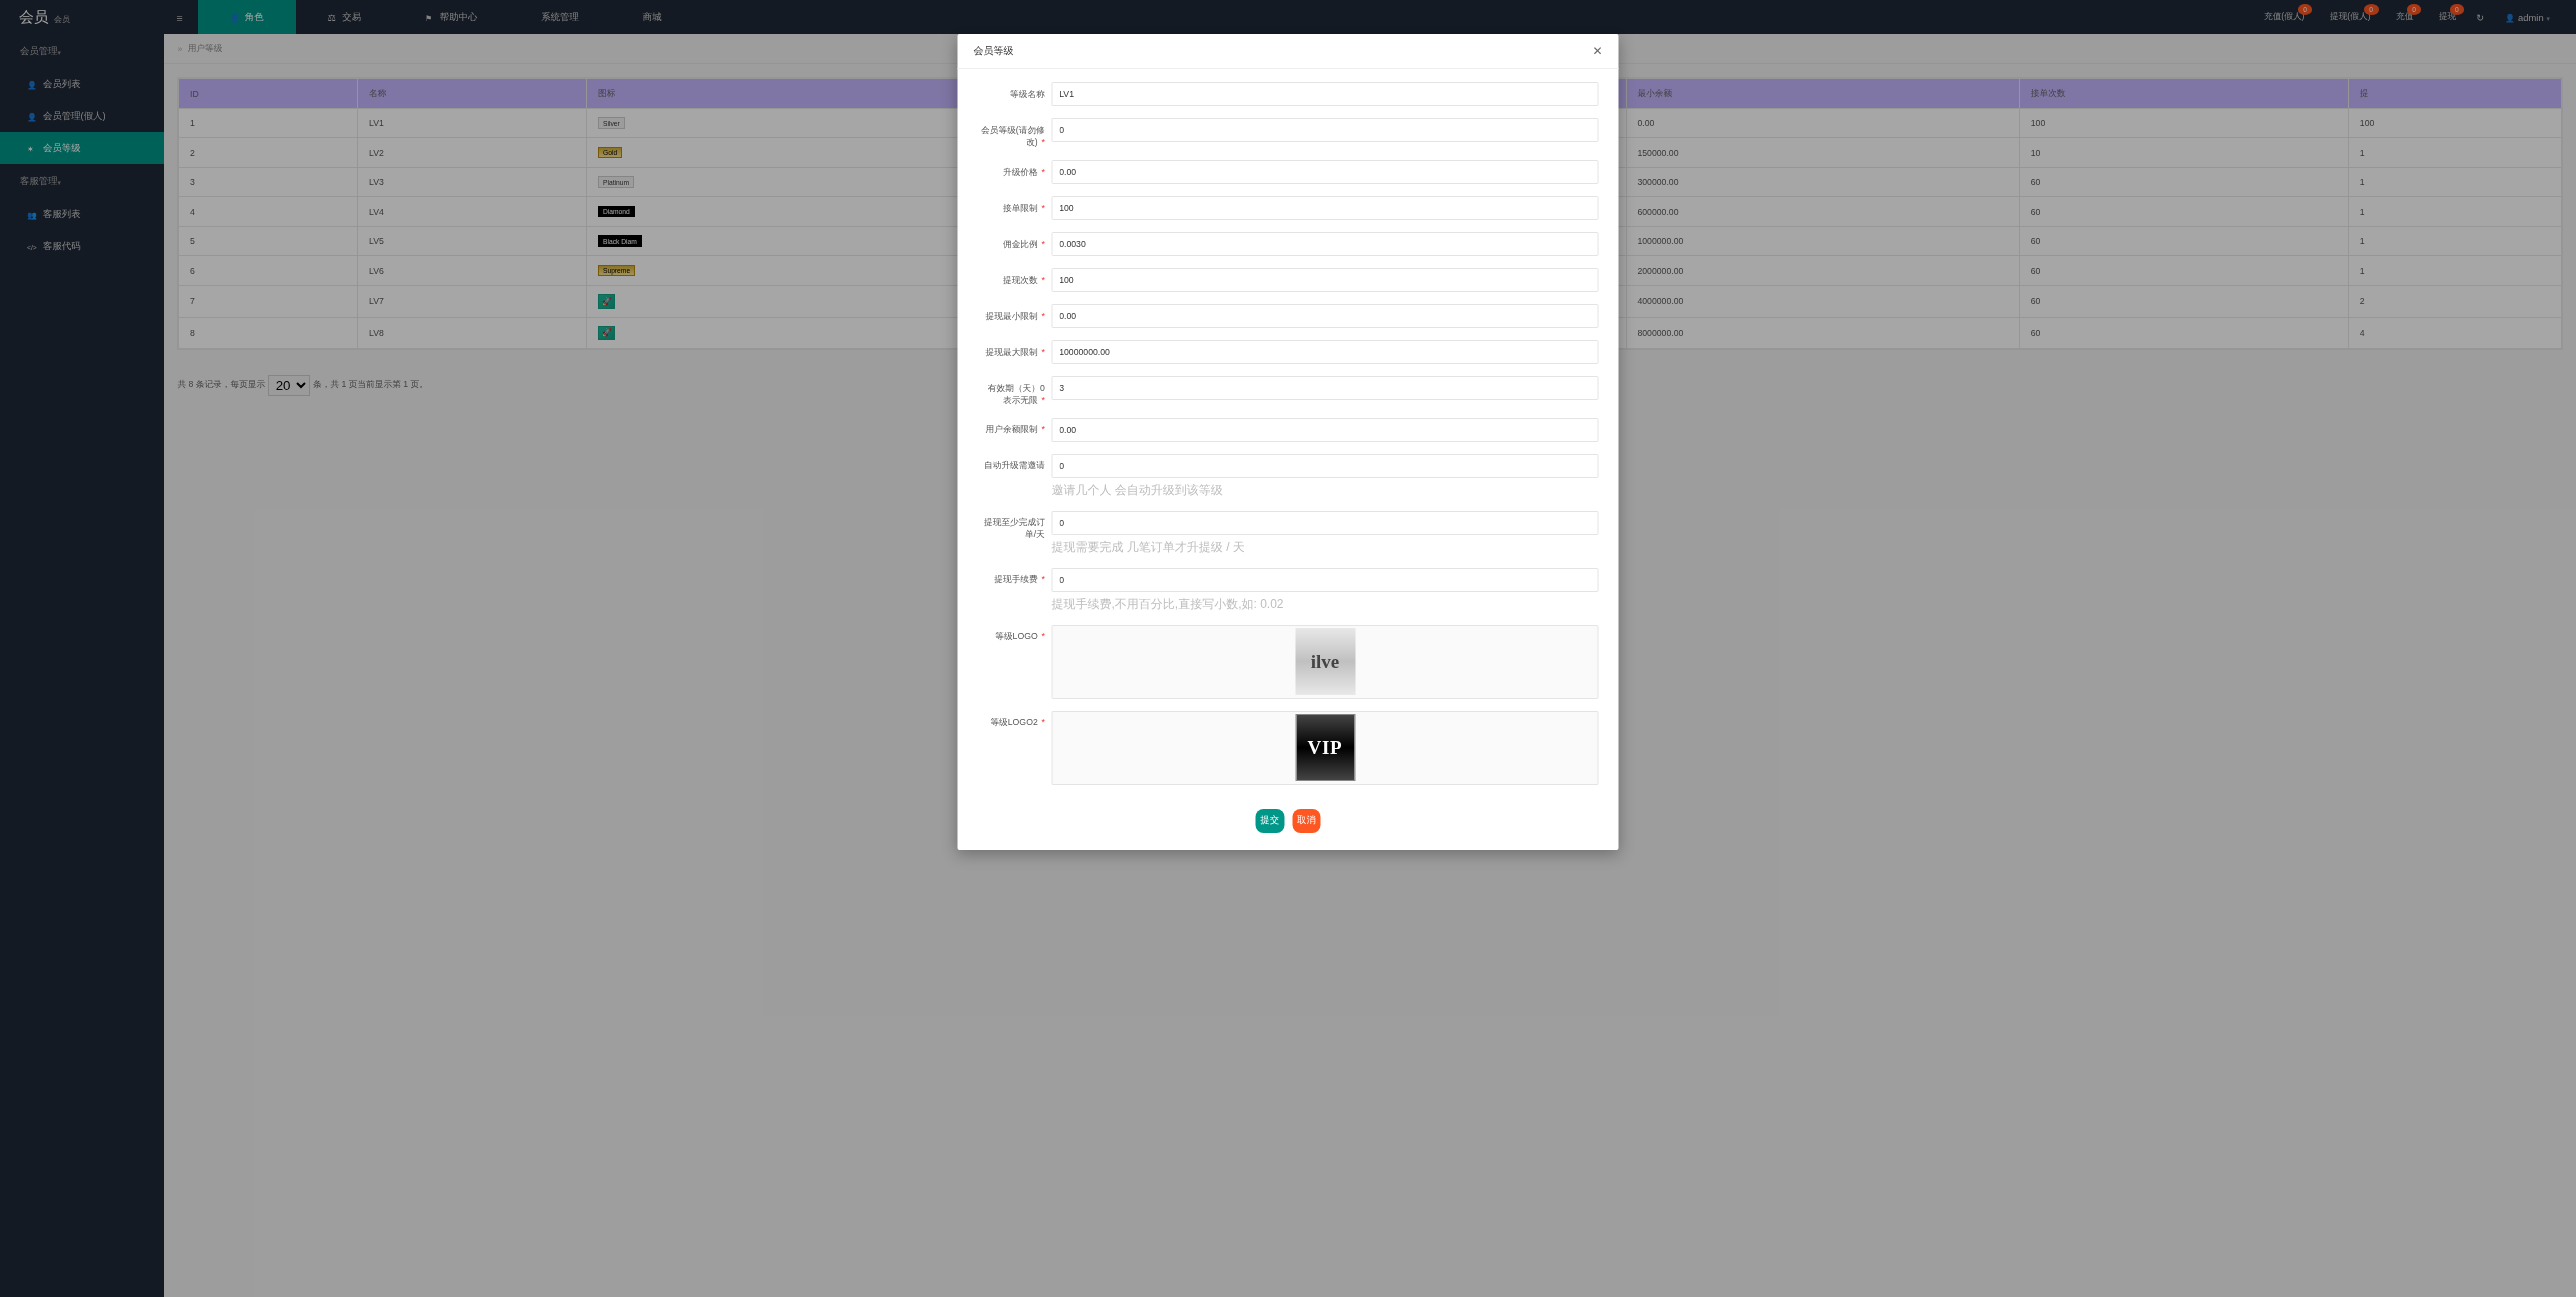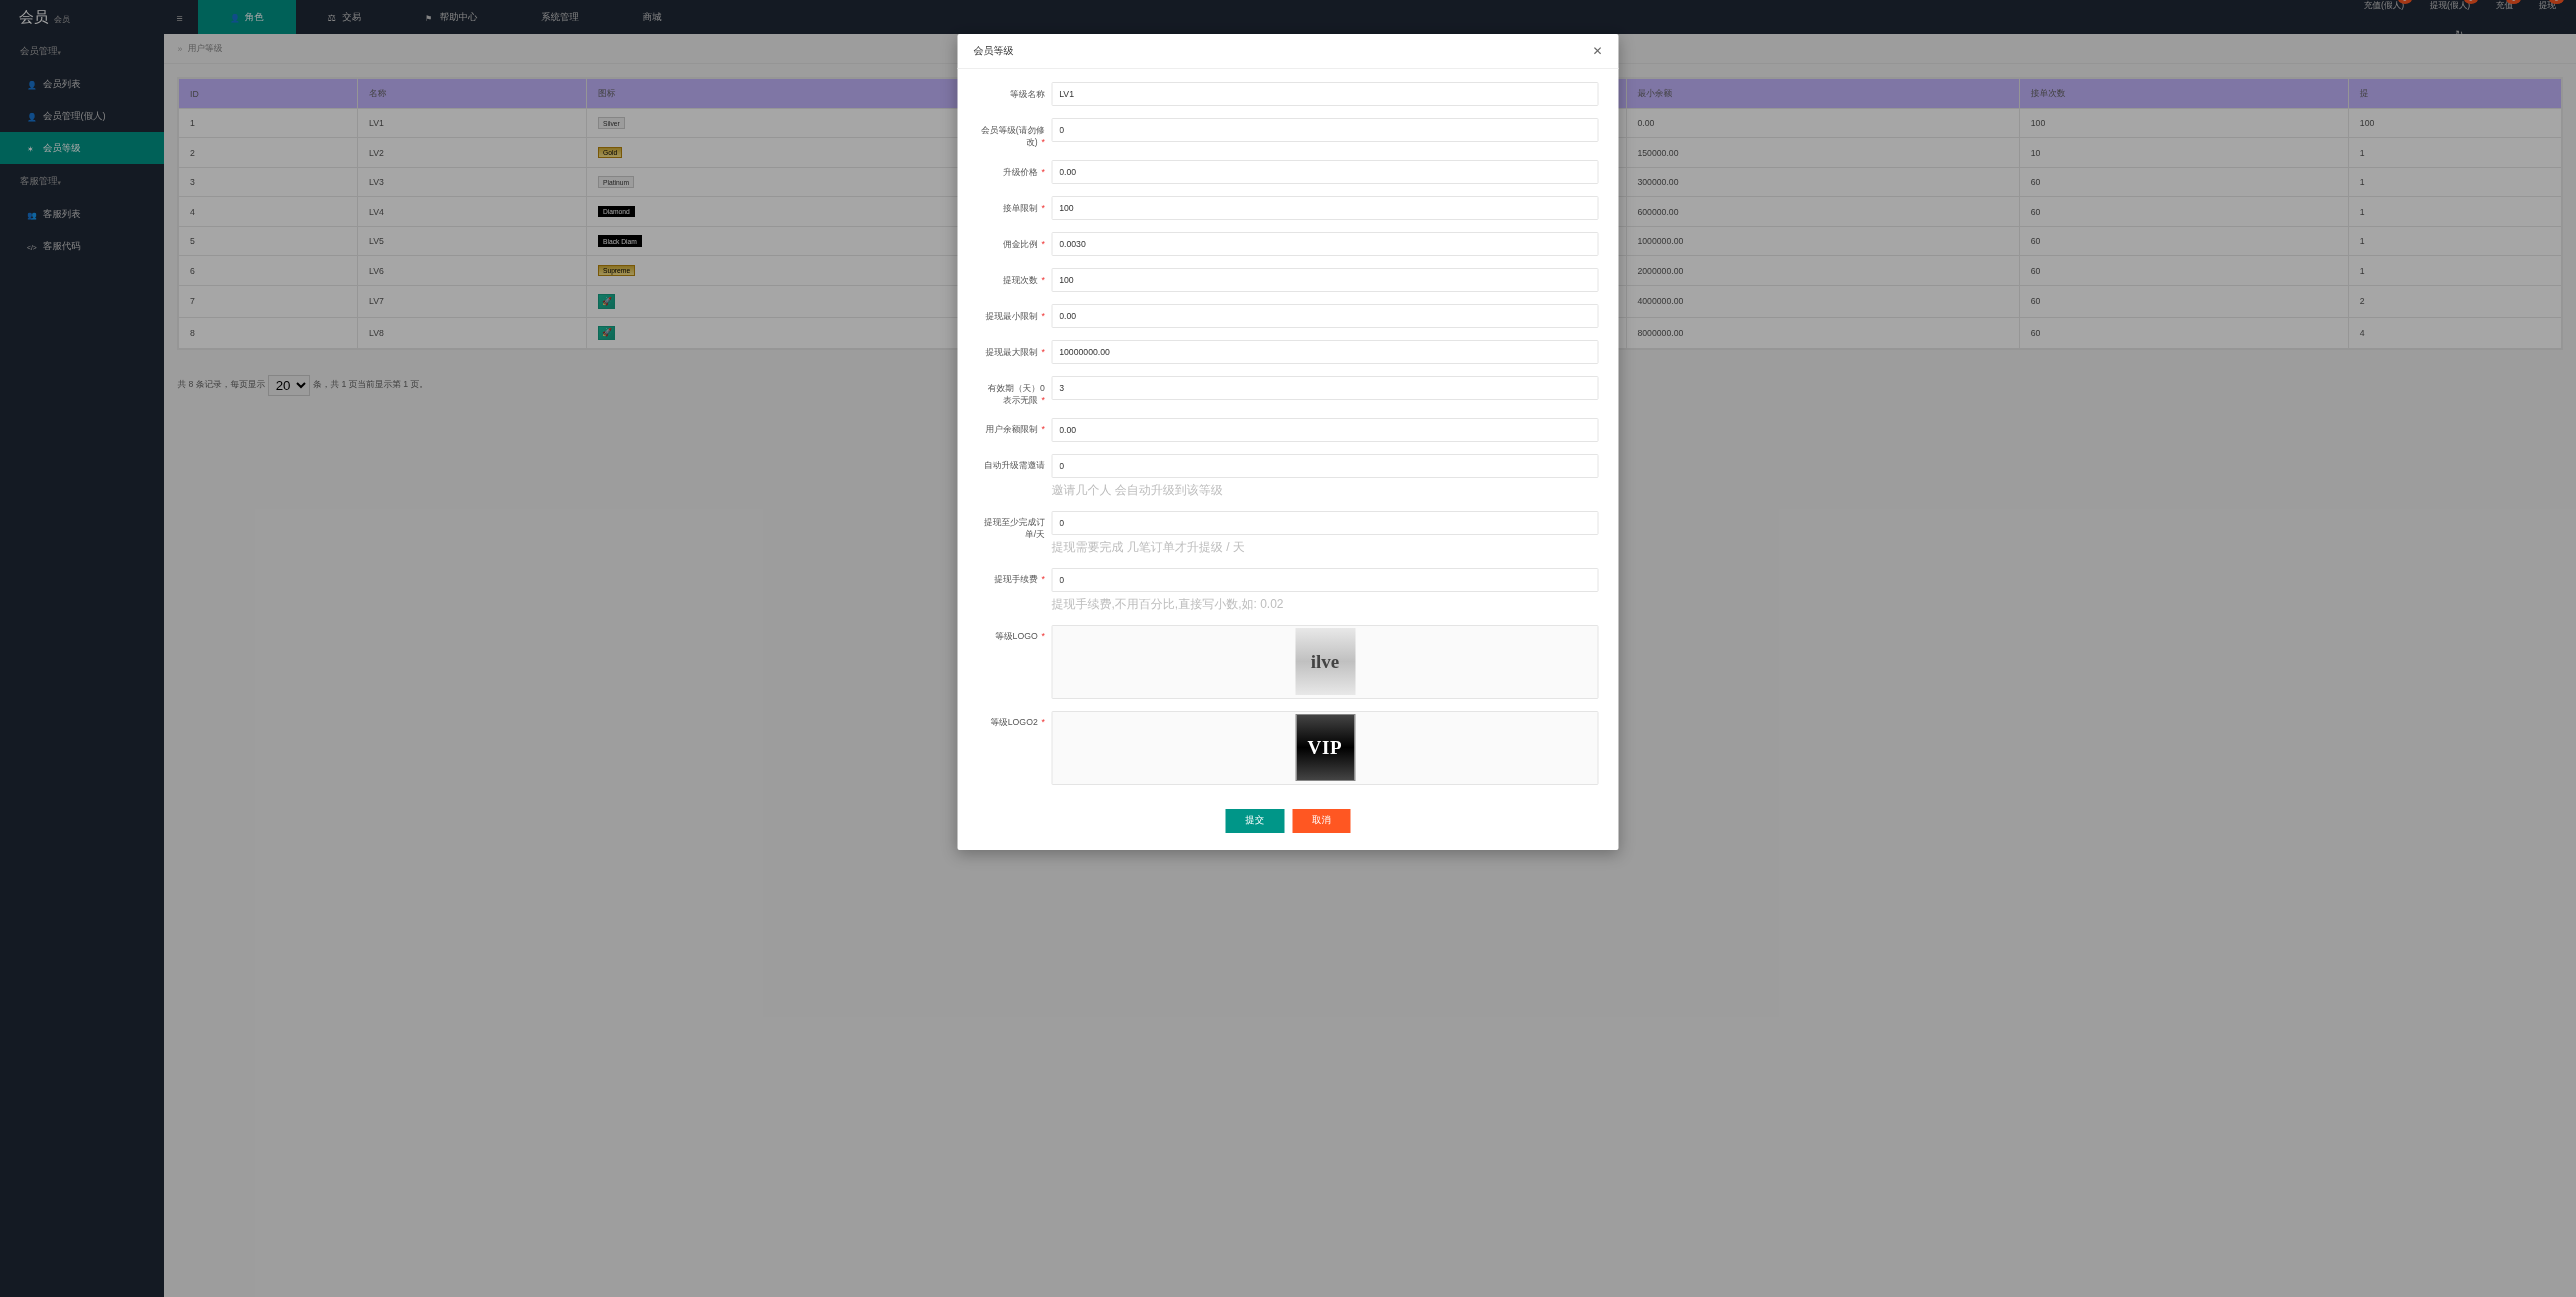--- a/index.html
+++ b/index.html
@@ -7,21 +7,21 @@
 
 
 .header { height: 34px; background: #1f2836; display: flex; align-items: center; color: #fff; position: relative; z-index: 5; }
 .header .logo { width: 164px; display: flex; align-items: baseline; padding-left: 19px; gap: 5.4px; }
 .header .logo-main { font-size: 14.8px; font-weight: 500; }
 .header .logo-sub { font-size: 8px; color: #aaa; }
 .header .collapse-btn { width: 34px; height: 34px; display: flex; align-items: center; justify-content: center; color: #aaa; cursor: pointer; }
 .header .nav { display: flex; height: 34px; }
 .header .nav-item { padding: 0 32px; height: 34px; display: flex; align-items: center; gap: 5.4px; color: #ccc; cursor: pointer; font-size: 9.4px; }
 .header .nav-item.active { background: #009688; color: #fff; }
-.header .right { margin-left: auto; display: flex; align-items: center; gap: 16px; padding-right: 20px; height: 34px; flex-direction: column; }
+.header .right { margin-left: auto; display: flex; align-items: center; gap: 16px; padding-right: 20px; height: 34px; }
 .header .right .badge-link { position: relative; color: #ccc; font-size: 8.7px; cursor: pointer; }
 .header .right .badge-link::after { content: attr(data-count); position: absolute; top: -6.7px; right: -8px; background: #ff5722; color: #fff; border-radius: 50%; min-width: 10.7px; height: 10.7px; font-size: 6.7px; display: flex; align-items: center; justify-content: center; padding: 0 2px; }
 .header .right .icon-btn { color: #ccc; cursor: pointer; padding: 0 4px; }
 .header .right .user { color: #ccc; cursor: pointer; display: flex; align-items: center; gap: 3px; font-size: 9.4px; }
 
 
 .sidebar { position: fixed; left: 0; top: 34px; bottom: 0; width: 164px; background: #1f2836; color: #ccc; z-index: 4; }
 .side-group-title { height: 34px; display: flex; align-items: center; padding: 0 20px; font-size: 9.4px; color: #aaa; cursor: pointer; }
 .side-item { height: 32px; display: flex; align-items: center; gap: 6.7px; padding-left: 27px; font-size: 9.4px; color: #ccc; cursor: pointer; }
 .side-item.active { background: #009688; color: #fff; }
@@ -55,21 +55,21 @@
 .form-row .lab { width: 74px; text-align: right; padding-right: 6.7px; color: #555; font-size: 8.7px; padding-top: 5.4px; line-height: 1.4; }
 .form-row .lab .req { color: #e33; margin-left: 1.3px; }
 .form-row .val { flex: 1; }
 .form-row input[type=text] { width: 100%; height: 24px; border: 0.7px solid #e4e4e4; padding: 0 6.7px; font-size: 8.7px; color: #333; border-radius: 1.3px; }
 .form-row .hint { font-size: 12px; color: #bdbdbd; margin-top: 4px; }
 .upload-box { width: 100%; height: 74px; border: 0.7px solid #e4e4e4; background: #fafafa; display: flex; align-items: center; justify-content: center; border-radius: 1.3px; }
 .upload-box .logo-preview { width: 60px; height: 67px; display:flex; align-items:center; justify-content:center; font-size:19px; font-weight:bold; font-family: serif; }
 .logo-preview.silver { background: linear-gradient(#e8e8e8,#c0c0c0,#e8e8e8); color:#444; }
 .logo-preview.vip { background: linear-gradient(#444,#000,#444); color:#fff; letter-spacing:0.7px; border:1.3px solid #888; }
 .modal-foot { display:flex; justify-content:center; gap:8px; padding: 12px 0 17.4px 0; }
-.btn { height: 24px; padding: 0 20px; border: none; font-size: 9.4px; cursor: pointer; border-radius: 0; color:#fff; }
+.btn { height: 24px; padding: 0 5px; border: none; font-size: 9.4px; cursor: pointer; border-radius: 8px; color:#fff; }
 .btn.primary { background: #009688; }
 .btn.danger  { background: #ff5722; }
 
 
 .ic { display:inline-block; width:9.4px; height:9.4px; position:relative; }
 .ic-user::before { content:"👤"; font-size:8px; }
 .ic-role::before { content:"👤"; font-size:8px; }
 .ic-trade::before { content:"⚖"; font-size:9.4px; }
 .ic-help::before { content:"⚑"; font-size:8px; }
 .ic-chev::before { content:"▾"; font-size:6.7px; color:#888; }

